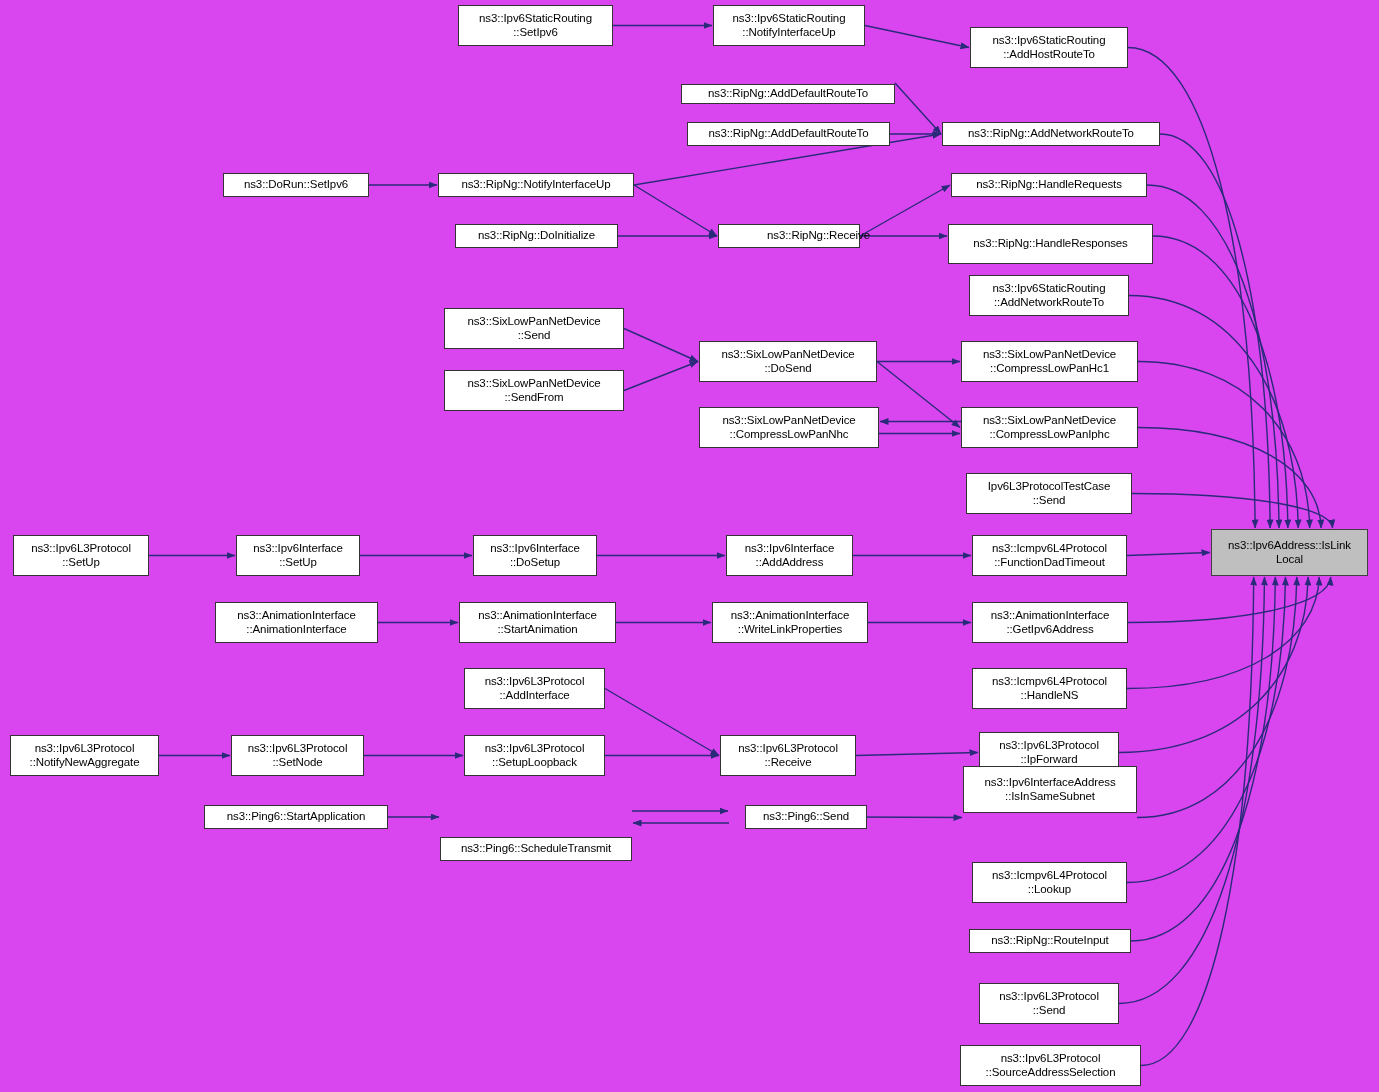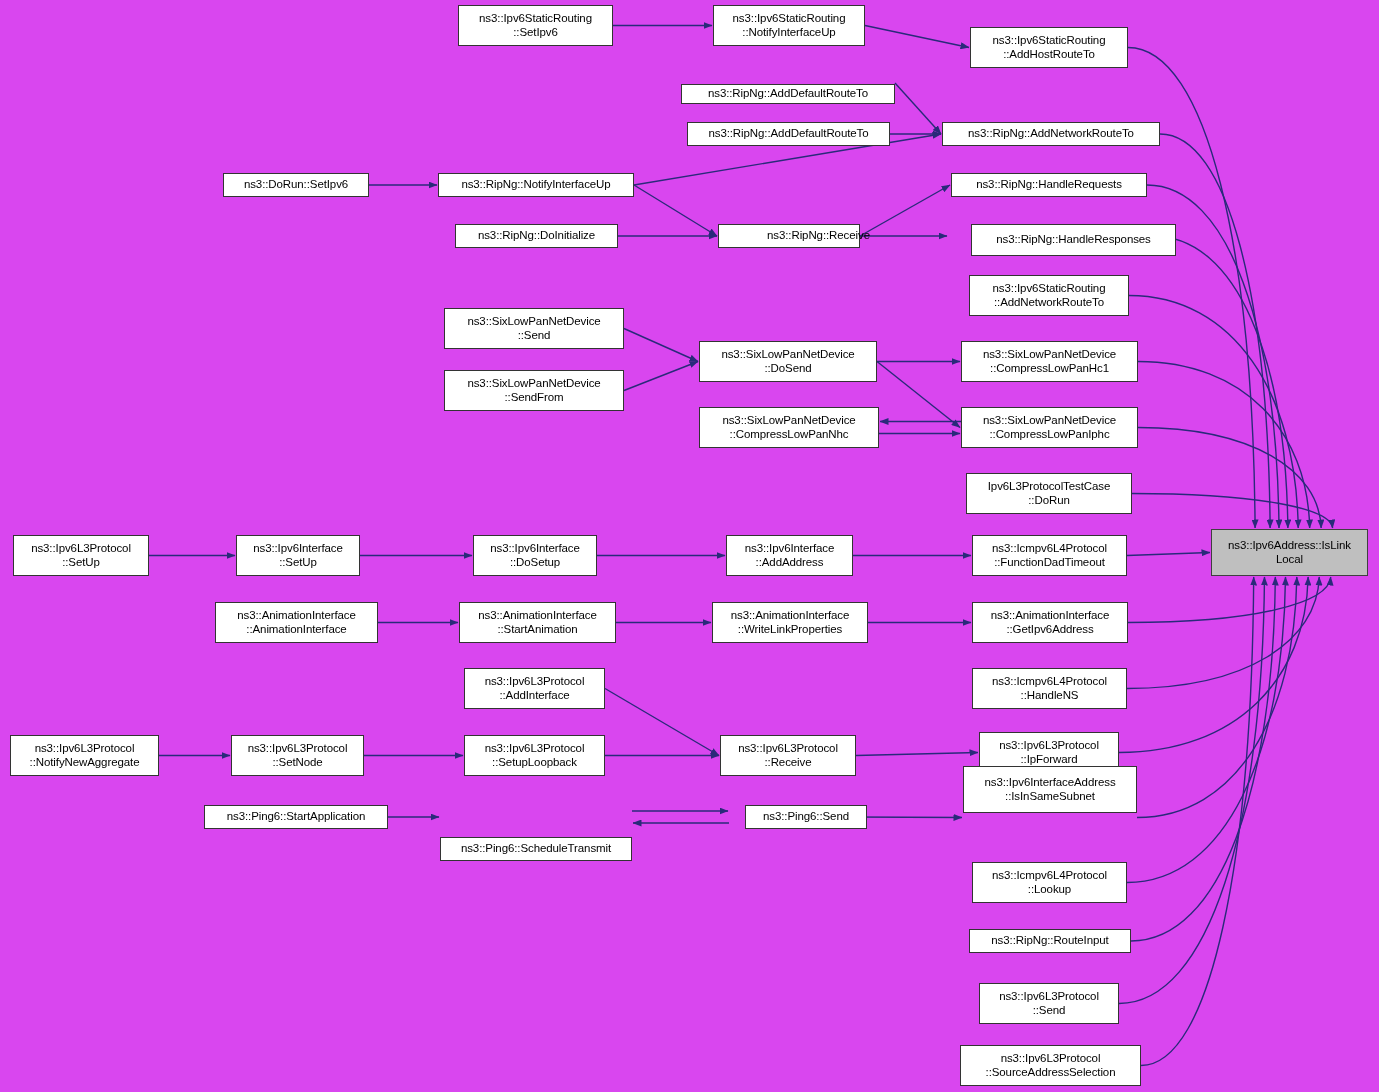--- a/index.html
+++ b/index.html
@@ -97,37 +97,37 @@
       <div class="node" style="left: 970px; top: 27px; width: 158px; height: 41px;"><span>ns3::Ipv6StaticRouting
 ::AddHostRouteTo</span></div>
       <div class="node" style="left: 681px; top: 84px; width: 214px; height: 20px;"><span>ns3::RipNg::AddDefaultRouteTo</span></div>
       <div class="node" style="left: 687px; top: 122px; width: 203px; height: 24px;"><span>ns3::RipNg::AddDefaultRouteTo</span></div>
       <div class="node" style="left: 942px; top: 122px; width: 218px; height: 24px;"><span>ns3::RipNg::AddNetworkRouteTo</span></div>
       <div class="node" style="left: 223px; top: 173px; width: 146px; height: 24px;"><span>ns3::DoRun::SetIpv6</span></div>
       <div class="node" style="left: 438px; top: 173px; width: 196px; height: 24px;"><span>ns3::RipNg::NotifyInterfaceUp</span></div>
       <div class="node" style="left: 951px; top: 173px; width: 196px; height: 24px;"><span>ns3::RipNg::HandleRequests</span></div>
       <div class="node" style="left: 455px; top: 224px; width: 163px; height: 24px;"><span>ns3::RipNg::DoInitialize</span></div>
       <div class="node" style="left: 718px; top: 224px; width: 142px; height: 24px; padding-left: 48px;"><span>ns3::RipNg::Receive</span></div>
-      <div class="node" style="left: 948px; top: 224px; width: 205px; height: 32px; margin-left: 23px;"><span>ns3::RipNg::HandleResponses</span></div>
+      <div class="node" style="left: 948px; top: 224px; width: 205px; height: 40px;"><span>ns3::RipNg::HandleResponses</span></div>
       <div class="node" style="left: 969px; top: 275px; width: 160px; height: 41px;"><span>ns3::Ipv6StaticRouting
 ::AddNetworkRouteTo</span></div>
       <div class="node" style="left: 444px; top: 308px; width: 180px; height: 41px;"><span>ns3::SixLowPanNetDevice
 ::Send</span></div>
       <div class="node" style="left: 699px; top: 341px; width: 178px; height: 41px;"><span>ns3::SixLowPanNetDevice
 ::DoSend</span></div>
       <div class="node" style="left: 961px; top: 341px; width: 177px; height: 41px;"><span>ns3::SixLowPanNetDevice
 ::CompressLowPanHc1</span></div>
       <div class="node" style="left: 444px; top: 370px; width: 180px; height: 41px;"><span>ns3::SixLowPanNetDevice
 ::SendFrom</span></div>
       <div class="node" style="left: 699px; top: 407px; width: 180px; height: 41px;"><span>ns3::SixLowPanNetDevice
 ::CompressLowPanNhc</span></div>
       <div class="node" style="left: 961px; top: 407px; width: 177px; height: 41px;"><span>ns3::SixLowPanNetDevice
 ::CompressLowPanIphc</span></div>
       <div class="node" style="left: 966px; top: 473px; width: 166px; height: 41px;"><span>Ipv6L3ProtocolTestCase
-::DoRun</span></div>
+::Send</span></div>
       <div class="node" style="left: 13px; top: 535px; width: 136px; height: 41px;"><span>ns3::Ipv6L3Protocol
 ::SetUp</span></div>
       <div class="node" style="left: 236px; top: 535px; width: 124px; height: 41px;"><span>ns3::Ipv6Interface
 ::SetUp</span></div>
       <div class="node" style="left: 473px; top: 535px; width: 124px; height: 41px;"><span>ns3::Ipv6Interface
 ::DoSetup</span></div>
       <div class="node" style="left: 726px; top: 535px; width: 127px; height: 41px;"><span>ns3::Ipv6Interface
 ::AddAddress</span></div>
       <div class="node" style="left: 972px; top: 535px; width: 155px; height: 41px;"><span>ns3::Icmpv6L4Protocol
 ::FunctionDadTimeout</span></div>

